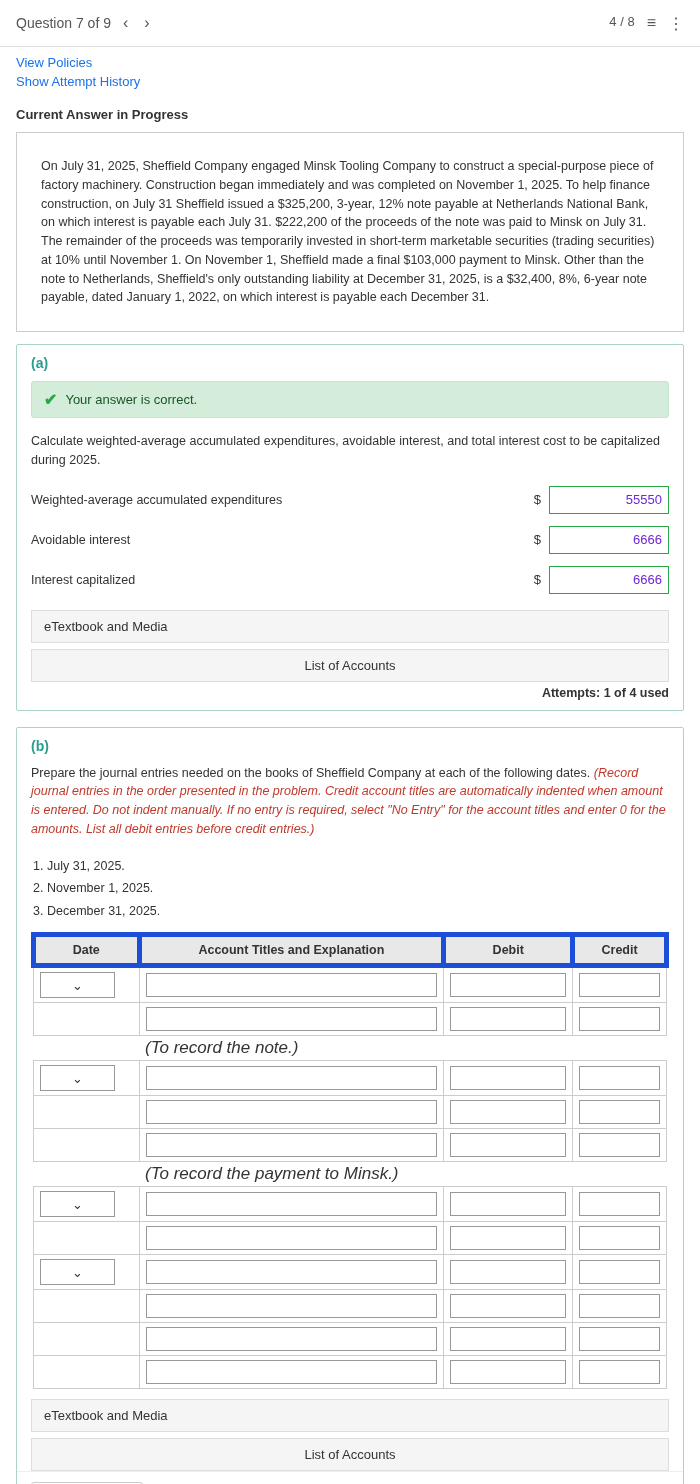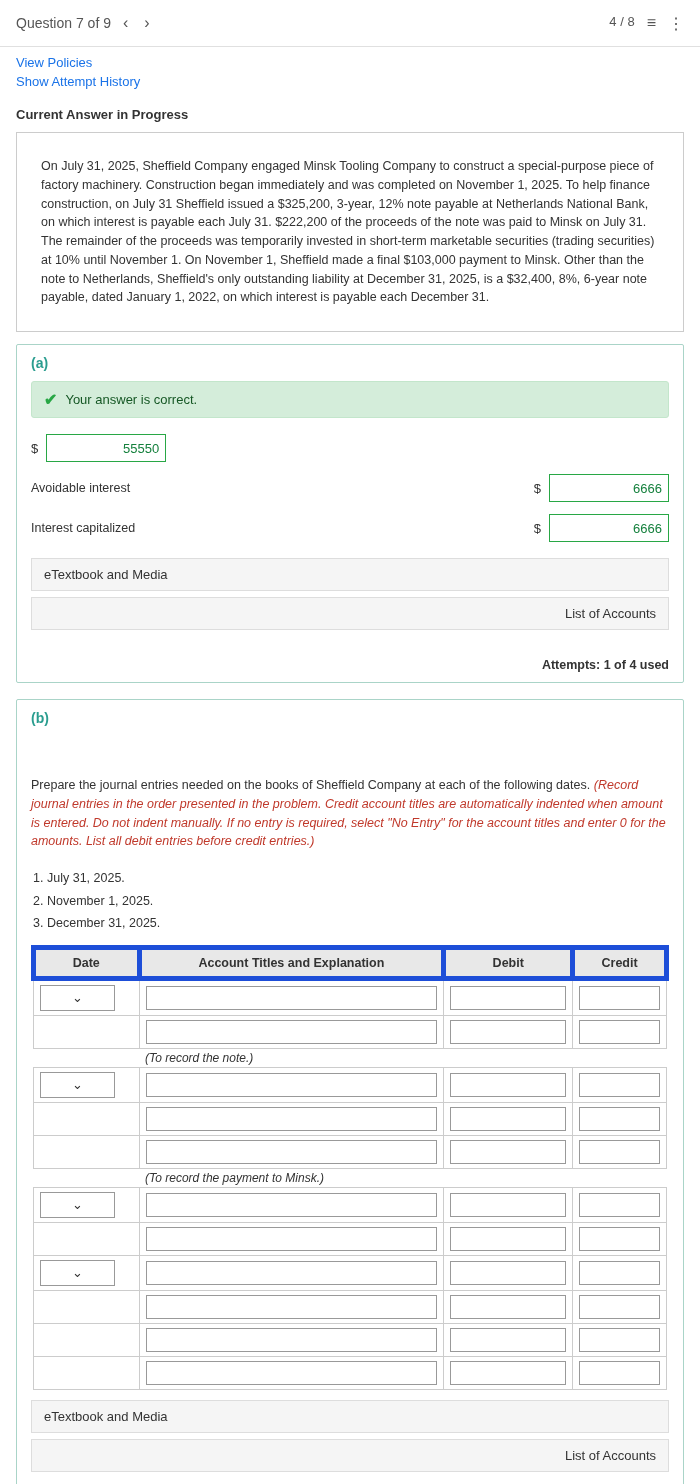--- a/index.html
+++ b/index.html
@@ -108,42 +108,42 @@
     .dollar-sign {
       font-size: 13px;
     }
     .field-input {
       border: 1px solid #28a745;
       height: 28px;
       width: 120px;
       text-align: right;
       padding: 2px 6px;
       font-size: 13px;
-      color: #15803d;
+      color: #6d28d9;
     }
     .etextbook-btn {
       display: block;
       width: calc(100% - 28px);
       margin: 10px 14px 0;
       background: #f5f5f5;
       border: 1px solid #ddd;
       padding: 8px 12px;
       text-align: left;
       font-size: 13px;
       cursor: pointer;
       color: #333;
     }
     .list-accounts-btn {
       display: block;
       width: calc(100% - 28px);
-      margin: 6px 14px 24px;
+      margin: 6px 14px 0;
       background: #f5f5f5;
       border: 1px solid #ddd;
       padding: 8px 12px;
-      text-align: right;
+      text-align: center;
       font-size: 13px;
       cursor: pointer;
       color: #333;
     }
     .attempts-line {
       padding: 4px 14px 10px;
       text-align: right;
       font-size: 12.5px;
       font-weight: bold;
     }
@@ -213,21 +213,21 @@
       border: 1px solid #999;
       height: 24px;
       width: 100%;
       padding: 2px 4px;
       font-size: 12px;
     }
     .note-row td {
       border: none;
       padding: 2px 6px;
       font-style: italic;
-      font-size: 12px;
+      font-size: 17px;
     }
     .footer-bar {
       display: flex;
       align-items: center;
       justify-content: space-between;
       padding: 10px 14px;
       border-top: 1px solid #eee;
     }
     .save-later-btn {
       border: 1px solid #ccc;
@@ -282,22 +282,24 @@
 <div class="problem-text-box">On July 31, 2025, Sheffield Company engaged Minsk Tooling Company to construct a special-purpose piece of factory machinery. Construction began immediately and was completed on November 1, 2025. To help finance construction, on July 31 Sheffield issued a $325,200, 3-year, 12% note payable at Netherlands National Bank, on which interest is payable each July 31. $222,200 of the proceeds of the note was paid to Minsk on July 31. The remainder of the proceeds was temporarily invested in short-term marketable securities (trading securities) at 10% until November 1. On November 1, Sheffield made a final $103,000 payment to Minsk. Other than the note to Netherlands, Sheffield's only outstanding liability at December 31, 2025, is a $32,400, 8%, 6-year note payable, dated January 1, 2022, on which interest is payable each December 31.</div>
 
 <div class="section-box">
   <div class="section-header">(a)</div>
 
   <div class="correct-banner">
     <span class="checkmark">✔</span>
     <span>Your answer is correct.</span>
   </div>
 
+  <div class="section-instruction">Calculate weighted-average accumulated expenditures, avoidable interest, and total interest cost to be capitalized during 2025.</div>
 
   <div class="field-row">
+    <span class="field-label">Weighted-average accumulated expenditures</span>
     <span class="dollar-sign">$</span>
     <input class="field-input" type="text" value="55550" style="">
   </div>
   <div class="field-row">
     <span class="field-label">Avoidable interest</span>
     <span class="dollar-sign">$</span>
     <input class="field-input" type="text" value="6666" style="">
   </div>
   <div class="field-row">
     <span class="field-label">Interest capitalized</span>
@@ -306,21 +308,21 @@
   </div>
 
   <button class="etextbook-btn">eTextbook and Media</button>
   <button class="list-accounts-btn">List of Accounts</button>
   <div class="attempts-line">Attempts: 1 of 4 used</div>
 </div>
 
 <div class="section-b-box">
   <div class="section-header">(b)</div>
 
-  <div style="padding: 4px 14px 10px; margin-top: 40px;">
+  <div style="padding: 4px 14px 10px;">
     <span class="instruction-normal">Prepare the journal entries needed on the books of Sheffield Company at each of the following dates.</span>
     <span class="instruction-normal instruction-red">(Record journal entries in the order presented in the problem. Credit account titles are automatically indented when amount is entered. Do not indent manually. If no entry is required, select "No Entry" for the account titles and enter 0 for the amounts. List all debit entries before credit entries.)</span>
   </div>
 
   <ol class="date-list">
     <li>July 31, 2025.</li>
     <li>November 1, 2025.</li>
     <li>December 31, 2025.</li>
   </ol>
 

